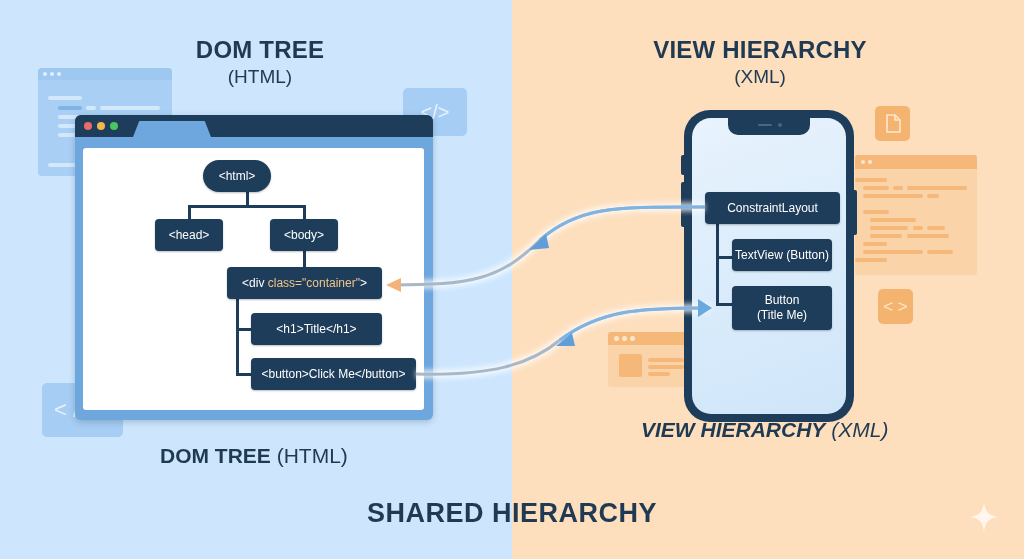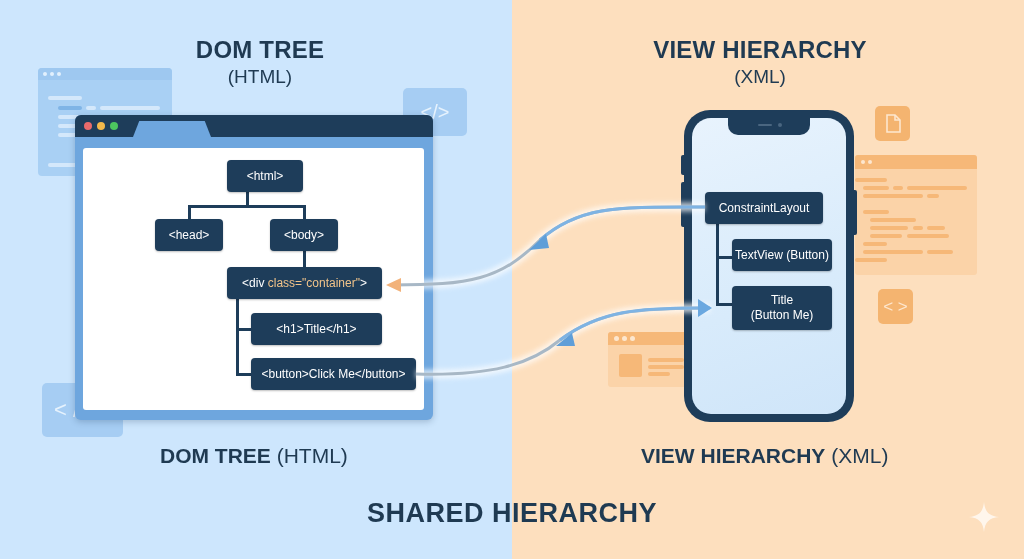--- a/index.html
+++ b/index.html
@@ -64,21 +64,21 @@
 
 <div class="line" style="left:246px;top:191px;width:3px;height:15px;"></div>
 <div class="line" style="left:188px;top:205px;width:117px;height:3px;"></div>
 <div class="line" style="left:188px;top:205px;width:3px;height:14px;"></div>
 <div class="line" style="left:303px;top:205px;width:3px;height:14px;"></div>
 <div class="line" style="left:303px;top:251px;width:3px;height:16px;"></div>
 <div class="line" style="left:236px;top:299px;width:3px;height:76px;"></div>
 <div class="line" style="left:236px;top:328px;width:16px;height:3px;"></div>
 <div class="line" style="left:236px;top:373px;width:16px;height:3px;"></div>
 
-<div class="node" style="left:227px;top:160px;width:76px;height:32px;">
+<div class="node" style="left:203px;top:160px;width:68px;height:32px;border-radius:16px;">
     <span>&lt;html&gt;</span>
   </div>
 <div class="node" style="left:155px;top:219px;width:68px;height:32px;">
     <span>&lt;head&gt;</span>
   </div>
 <div class="node" style="left:270px;top:219px;width:68px;height:32px;">
     <span>&lt;body&gt;</span>
   </div>
 <div class="node" style="left:227px;top:267px;width:155px;height:32px;">
   <span style="white-space:pre;">&lt;div </span>
@@ -142,29 +142,29 @@
   <div class="abs" style="left:44px;top:8px;width:82px;height:17px;background:#1e3d5a;border-radius:0 0 10px 10px;">
     <div class="abs" style="left:30px;top:6px;width:14px;height:2px;background:#4a6680;border-radius:1px;"></div>
     <div class="abs" style="left:50px;top:5px;width:4px;height:4px;background:#4a6680;border-radius:50%;"></div>
   </div>
 </div>
 
 <div class="line" style="left:716px;top:223px;width:3px;height:82px;"></div>
 <div class="line" style="left:716px;top:256px;width:16px;height:3px;"></div>
 <div class="line" style="left:716px;top:303px;width:16px;height:3px;"></div>
 
-<div class="node" style="left:705px;top:192px;width:118px;height:32px;">
+<div class="node" style="left:705px;top:192px;width:135px;height:32px;">
     <span>ConstraintLayout</span>
   </div>
 <div class="node" style="left:732px;top:239px;width:100px;height:32px;">
     <span>TextView (Button)</span>
   </div>
 <div class="node" style="left:732px;top:286px;width:100px;height:44px;flex-direction:column;line-height:15px;">
-  <span>Title</span>
-  <span>(Button Me)</span>
+  <span>Button</span>
+  <span>(Title Me)</span>
 </div>
 
 <svg class="abs" style="left:0;top:0;" width="1024" height="559" viewBox="0 0 1024 559">
   <defs>
     <filter id="glow" x="-10%" y="-50%" width="120%" height="200%">
         <feGaussianBlur stdDeviation="2.5"></feGaussianBlur>
       </filter>
   </defs>
   <g>
     <path d="M392 285 C 470 285, 500 280, 540 240 C 580 205, 620 207, 705 207" fill="none" stroke="#ffffff" stroke-width="9" opacity="0.7" filter="url(#glow)"></path>
@@ -179,21 +179,21 @@
     <path d="M560 340 C 600 310, 640 308, 700 308" fill="none" stroke="#7eb3e3" stroke-width="3"></path>
     <polygon points="556,346 572,333 575,346" fill="#5f9ed8"></polygon>
     <polygon points="698,299 712,308 698,317" fill="#6aa8e0"></polygon>
   </g>
 </svg>
 
 <div class="bottom-label" style="left:160px;top:444px;">
   <b>DOM TREE</b>
   <span>(HTML)</span>
 </div>
-<div class="bottom-label" style="left:641px;top:444px;">
+<div class="bottom-label" style="left:641px;top:418px;font-style:italic;">
   <b>VIEW HIERARCHY</b>
   <span>(XML)</span>
 </div>
 
 <div class="footer">SHARED HIERARCHY</div>
 
 <svg class="abs" style="left:967px;top:500px;" width="34" height="34" viewBox="0 0 34 34">
   <path d="M17 2 C 18 12, 22 16, 32 17 C 22 18, 18 22, 17 32 C 16 22, 12 18, 2 17 C 12 16, 16 12, 17 2 Z" fill="#fff6ec"></path>
 </svg>
 

